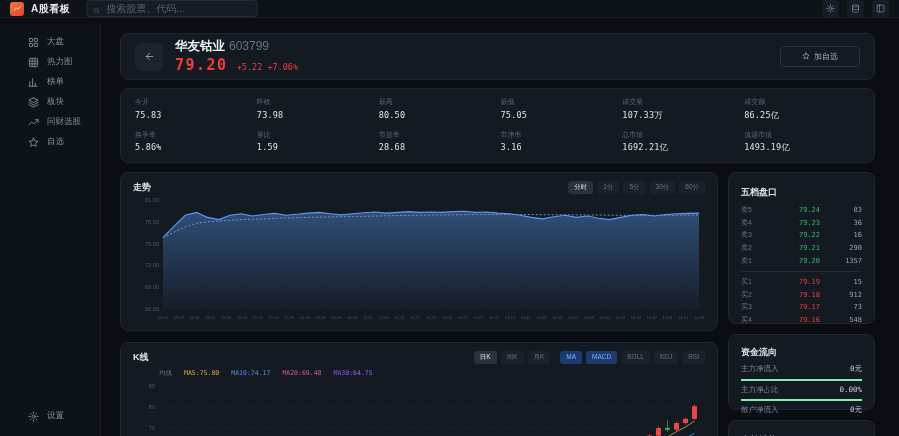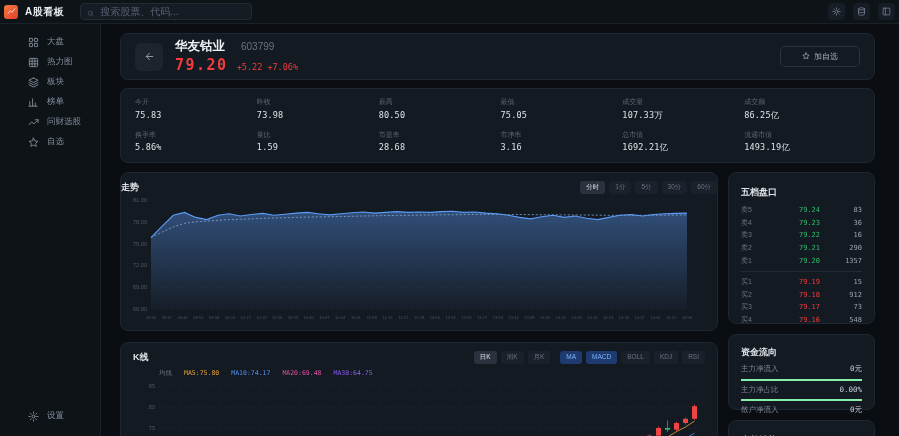--- a/index.html
+++ b/index.html
@@ -3,22 +3,22 @@
 <meta charset="utf-8">
 <style>
   html,body{margin:0;padding:0}
   body{
     width:899px;height:436px;overflow:hidden;position:relative;
     background:#0a0d12;color:#dfe3e9;
     font-family:"Liberation Sans","DejaVu Sans",sans-serif;
     -webkit-font-smoothing:antialiased;
   }
   
-  .topbar{position:absolute;top:0;left:0;right:0;height:24px;background:#0e1318;
-    border-bottom:1px solid #1b212b;display:flex;align-items:center;padding:0 4px;z-index:6;box-sizing:border-box}
+  .topbar{position:absolute;top:0;left:0;right:0;height:18px;background:#0e1318;
+    border-bottom:1px solid #1b212b;display:flex;align-items:center;padding:0 10px;z-index:6;box-sizing:border-box}
   .logo{width:14px;height:14px;border-radius:3px;background:linear-gradient(135deg,#f27a3f,#e4402c);
     display:flex;align-items:center;justify-content:center;color:#fff;flex:none}
   .logo svg{width:9px;height:9px}
   .app-title{font-size:10px;font-weight:bold;margin-left:7px;color:#e8ecf1;letter-spacing:.5px}
   .search{margin-left:16px;width:158px;height:15px;background:#161c24;border:1px solid #232b36;border-radius:4px;
     display:flex;align-items:center;padding:0 6px;color:#5a6472}
   .search svg{width:7px;height:7px;flex:none}
   .search input{background:transparent;border:0;outline:0;color:#aab2bd;font-size:10px;margin-left:4px;width:100%;font-family:inherit}
   .search input::placeholder{color:#566070}
   .topbar-actions{margin-left:auto;display:flex;gap:8px}
@@ -33,21 +33,21 @@
   
   .main{position:absolute;top:24px;left:90px;right:0;bottom:0;padding:9px 24px 0 30px;box-sizing:border-box;overflow:hidden}
   .card{background:#141a22;border:1px solid #1e2631;border-radius:8px;box-sizing:border-box}
   
   .header-card{display:flex;align-items:center;height:47px;padding:0 14px;margin-bottom:8px}
   .back-btn{width:28px;height:28px;border-radius:6px;background:#1d242e;color:#9aa3af;display:flex;align-items:center;justify-content:center;cursor:pointer;flex:none}
   .back-btn svg{width:11px;height:11px}
   .stock-info{margin-left:12px;line-height:1.1}
   .name-row{display:flex;align-items:baseline}
   .stock-name{font-size:12.5px;font-weight:bold;color:#eef1f5}
-  .stock-code{font-size:10px;color:#68727f;margin-left:16px}
+  .stock-code{font-size:12px;color:#68727f;margin-left:4px}
   .price-row{display:flex;align-items:baseline;margin-top:3px}
   .stock-price{font-family:"DejaVu Sans Mono","Liberation Mono",monospace;font-size:15px;font-weight:bold;letter-spacing:1.5px}
   .stock-change{font-size:8.5px;margin-left:9px;font-family:"DejaVu Sans Mono","Liberation Mono",monospace}
   .add-btn{margin-left:auto;display:flex;align-items:center;gap:4px;border:1px solid #2a3240;border-radius:5px;
     padding:4px 21px;font-size:8px;color:#aab2bd;cursor:pointer;background:transparent}
   .add-btn svg{width:8px;height:8px}
   
   .stats-card{padding:8px 14px;margin-bottom:9px}
   .stats-grid{display:grid;grid-template-columns:repeat(6,1fr);row-gap:8px;column-gap:6px}
   .stat-label{font-size:7px;color:#5d6773}
@@ -55,21 +55,21 @@
   
   .content-row{display:flex;gap:10px}
   .left-col{width:598px;display:flex;flex-direction:column;gap:11px;flex:none}
   .right-col{width:147px;display:flex;flex-direction:column;gap:10px;flex:none}
   .card-head{display:flex;align-items:center;justify-content:space-between}
   .card-title{font-size:9px;font-weight:bold;color:#dfe3e9}
   .tabs{display:flex;gap:4px}
   .tab{font-size:6.5px;color:#6b7480;background:#1a212b;border-radius:3px;padding:2px 6px;cursor:pointer;white-space:nowrap}
   .tab.active{background:#2a323e;color:#dfe3e9}
   .tab.active-blue{background:#1e3a6e;color:#7fb2ff}
-  .chart-card{height:159px;padding:8px 0}
+  .chart-card{height:159px;padding:8px 12px}
   .chart-card svg,.kline-card svg{display:block}
   .kline-card{height:210px;padding:8px 12px}
   .kl-legend{display:flex;gap:12px;font-size:6.5px;margin:5px 0 1px 26px;color:#6b7480}
   .kl-legend .ma{font-family:"DejaVu Sans Mono","Liberation Mono",monospace}
   
   .ob-card{height:152px;padding:8px 12px;overflow:hidden}
   .ob-rows{margin-top:5px}
   .ob-row{display:flex;align-items:center;height:12.6px;font-size:7px;font-family:"DejaVu Sans Mono","Liberation Mono",monospace}
   .ob-level{color:#6b7480;width:20px;font-family:"Liberation Sans","DejaVu Sans",sans-serif}
   .ob-price{flex:1;text-align:right;padding-right:12px}
@@ -159,37 +159,37 @@
             <line x1="3" y1="15" x2="21" y2="15"></line>
             <line x1="9" y1="3" x2="9" y2="21"></line>
             <line x1="15" y1="3" x2="15" y2="21"></line>
           </svg>
         </span>
         <span>热力图</span>
       </div>
       <div class="side-item">
         <span style="display:flex">
           <svg viewBox="0 0 24 24" fill="none" stroke="currentColor" stroke-width="2" stroke-linecap="round" stroke-linejoin="round">
-            <path d="M12 2 2 7l10 5 10-5-10-5z"></path>
-            <path d="M2 12l10 5 10-5"></path>
-            <path d="M2 17l10 5 10-5"></path>
-          </svg>
-        </span>
-        <span>板块</span>
-      </div>
-      <div class="side-item">
-        <span style="display:flex">
-          <svg viewBox="0 0 24 24" fill="none" stroke="currentColor" stroke-width="2" stroke-linecap="round" stroke-linejoin="round">
             <line x1="4" y1="20" x2="4" y2="10"></line>
             <line x1="10" y1="20" x2="10" y2="4"></line>
             <line x1="16" y1="20" x2="16" y2="13"></line>
             <line x1="2" y1="20" x2="20" y2="20"></line>
           </svg>
         </span>
         <span>榜单</span>
+      </div>
+      <div class="side-item">
+        <span style="display:flex">
+          <svg viewBox="0 0 24 24" fill="none" stroke="currentColor" stroke-width="2" stroke-linecap="round" stroke-linejoin="round">
+            <path d="M12 2 2 7l10 5 10-5-10-5z"></path>
+            <path d="M2 12l10 5 10-5"></path>
+            <path d="M2 17l10 5 10-5"></path>
+          </svg>
+        </span>
+        <span>板块</span>
       </div>
       <div class="side-item">
         <span style="display:flex">
           <svg viewBox="0 0 24 24" fill="none" stroke="currentColor" stroke-width="2" stroke-linecap="round" stroke-linejoin="round">
             <polyline points="2,17 8,11 13,15 22,6"></polyline>
             <polyline points="16,6 22,6 22,12"></polyline>
           </svg>
         </span>
         <span>问财选股</span>
       </div>

